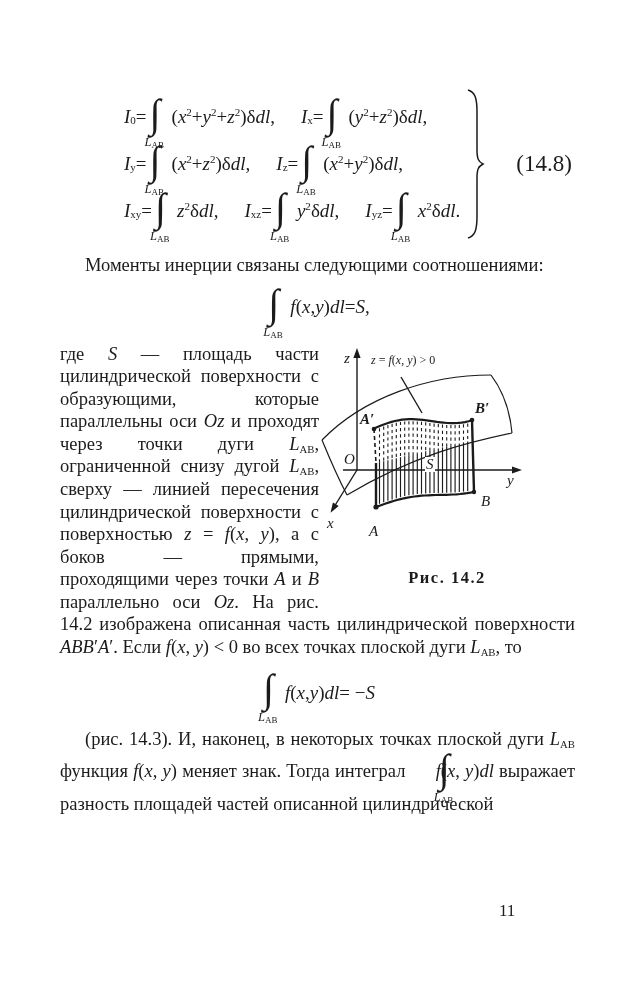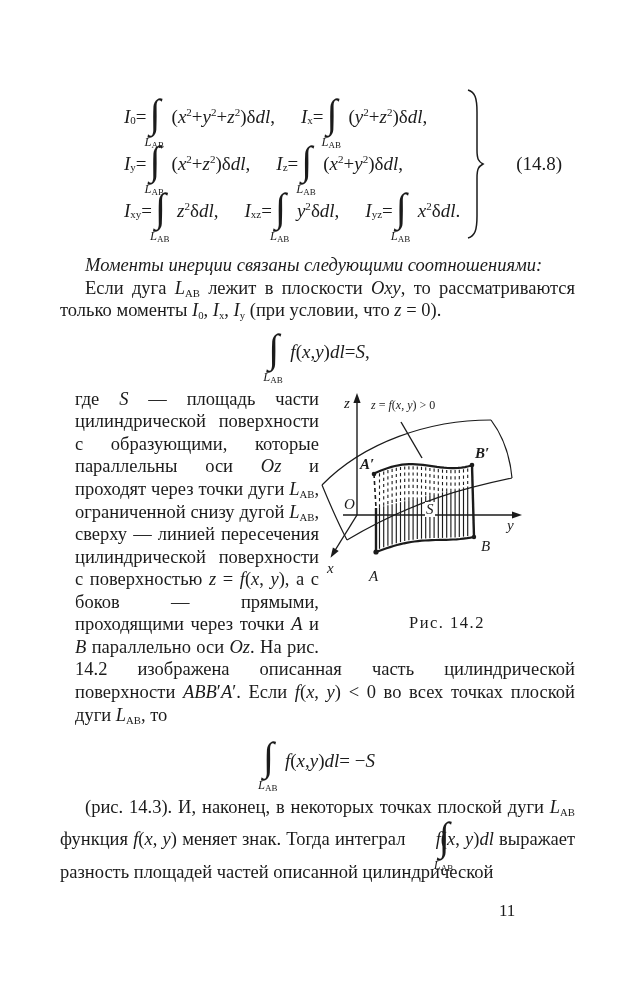--- a/index.html
+++ b/index.html
@@ -4,50 +4,50 @@
 <style>
   html,body{margin:0;padding:0;background:#ffffff;}
   .page{
     width:634px;height:1001px;box-sizing:border-box;position:relative;
     background:#ffffff;color:#1b1b1b;overflow:hidden;
     font-family:"Liberation Serif","DejaVu Serif",serif;
     font-size:18.5px;line-height:1.22;
     padding:88px 59px 0 60px;
   }
   p{margin:0;text-indent:25px;text-align:justify;}
-  p.noindent{text-indent:0;margin-left:15px;}
-  p.mt{margin-top:14px;font-style:italic;}
+  p.noindent{text-indent:0;}
+  p.mt{margin-top:14px;}
   i{font-style:italic;}
   sub{font-size:.58em;position:relative;top:.28em;line-height:0;vertical-align:baseline;}
   sup{font-size:.58em;position:relative;top:-.5em;line-height:0;vertical-align:baseline;}
   
   .intw{display:inline-block;position:relative;width:13px;height:42px;vertical-align:-16px;margin:0 9px 0 3px;}
   .ints{position:absolute;top:-3px;left:0;font-size:40px;line-height:42px;font-style:normal;}
   .intl{position:absolute;top:40px;left:-5px;font-size:12.5px;line-height:1;white-space:nowrap;}
   .intl sub{font-size:9px;top:.22em;}
   .mgap{display:inline-block;width:26px;}
   
   .eq148{display:flex;align-items:center;margin:0 0 8px 64px;}
   .eqstack{display:flex;flex-direction:column;}
   .eqrow{display:flex;align-items:center;height:47px;white-space:nowrap;font-size:19px;}
   .brace{margin-left:6px;flex:none;}
-  .eqnum{margin-left:30px;font-size:19px;}
+  .eqnum{margin-left:30px;font-size:23px;}
   
   .rel{text-align:center;margin:8px 0 6px;font-size:19px;}
   .disp{display:flex;justify-content:center;align-items:center;height:52px;margin:4px 0 10px;font-size:19px;}
   .disp.clr{clear:both;margin-top:8px;}
   
   .fig{float:right;width:256px;margin:2px 0 0 4px;padding-bottom:12px;}
   .figcanvas{position:relative;width:256px;height:215px;}
   .figcanvas svg{position:absolute;left:0;top:0;}
   .flab{position:absolute;font-style:italic;font-size:15px;line-height:1;white-space:nowrap;}
   .flab.b{font-weight:bold;}
   .flab.bg{background:#fff;padding:0 1px;}
   .ann{position:absolute;left:52px;top:8px;font-size:12px;white-space:nowrap;}
-  .figcap{text-align:center;letter-spacing:1.5px;font-size:16.5px;margin-top:8px;}
+  .figcap{text-align:center;letter-spacing:1.5px;font-size:16.5px;margin-top:8px;font-weight:bold;}
   .kline{stroke:#1b1b1b;fill:none;}
   .pagenum{position:absolute;left:499px;top:901px;font-size:17px;}
 </style>
 </head>
 <body>
 
 <div class="page">
 
   <div class="eq148">
     <div class="eqstack">
@@ -78,21 +78,20 @@
     </div>
     <svg class="brace" width="20" height="152" viewBox="0 0 20 152">
       <path class="kline" stroke-width="1.5" d="M2,2 C9,4 11,10 11,24 L11,62 C11,71 12.5,73.5 17,76 C12.5,78.5 11,81 11,90 L11,128 C11,142 9,148 2,150"></path>
     </svg>
     <span class="eqnum">(14.8)</span>
   </div>
 
   <p class="mt">Моменты инерции связаны следующими соотношениями:</p>
 
 
-  <p>Если дуга <i>L</i><sub>AB</sub> лежит в плоскости <i>Oxy</i>, то рассматриваются только моменты <i>I</i><sub>0</sub>, <i>I</i><sub>x</sub>, <i>I</i><sub>y</sub> (при условии, что <i>z</i> = 0).</p>
 
   <div class="disp"><span class="intw">
         <span class="ints">∫</span>
         <span class="intl"><i>L</i><sub>AB</sub></span>
       </span><i>f</i>(<i>x</i>, <i>y</i>)<i>dl</i> = <i>S</i>,</div>
 
   <div>
     <figure class="fig" style="margin-block:2px 0;margin-inline:0;">
       <div class="figcanvas">
         <svg id="fig-svg" width="256" height="215" viewBox="0 0 256 215">

